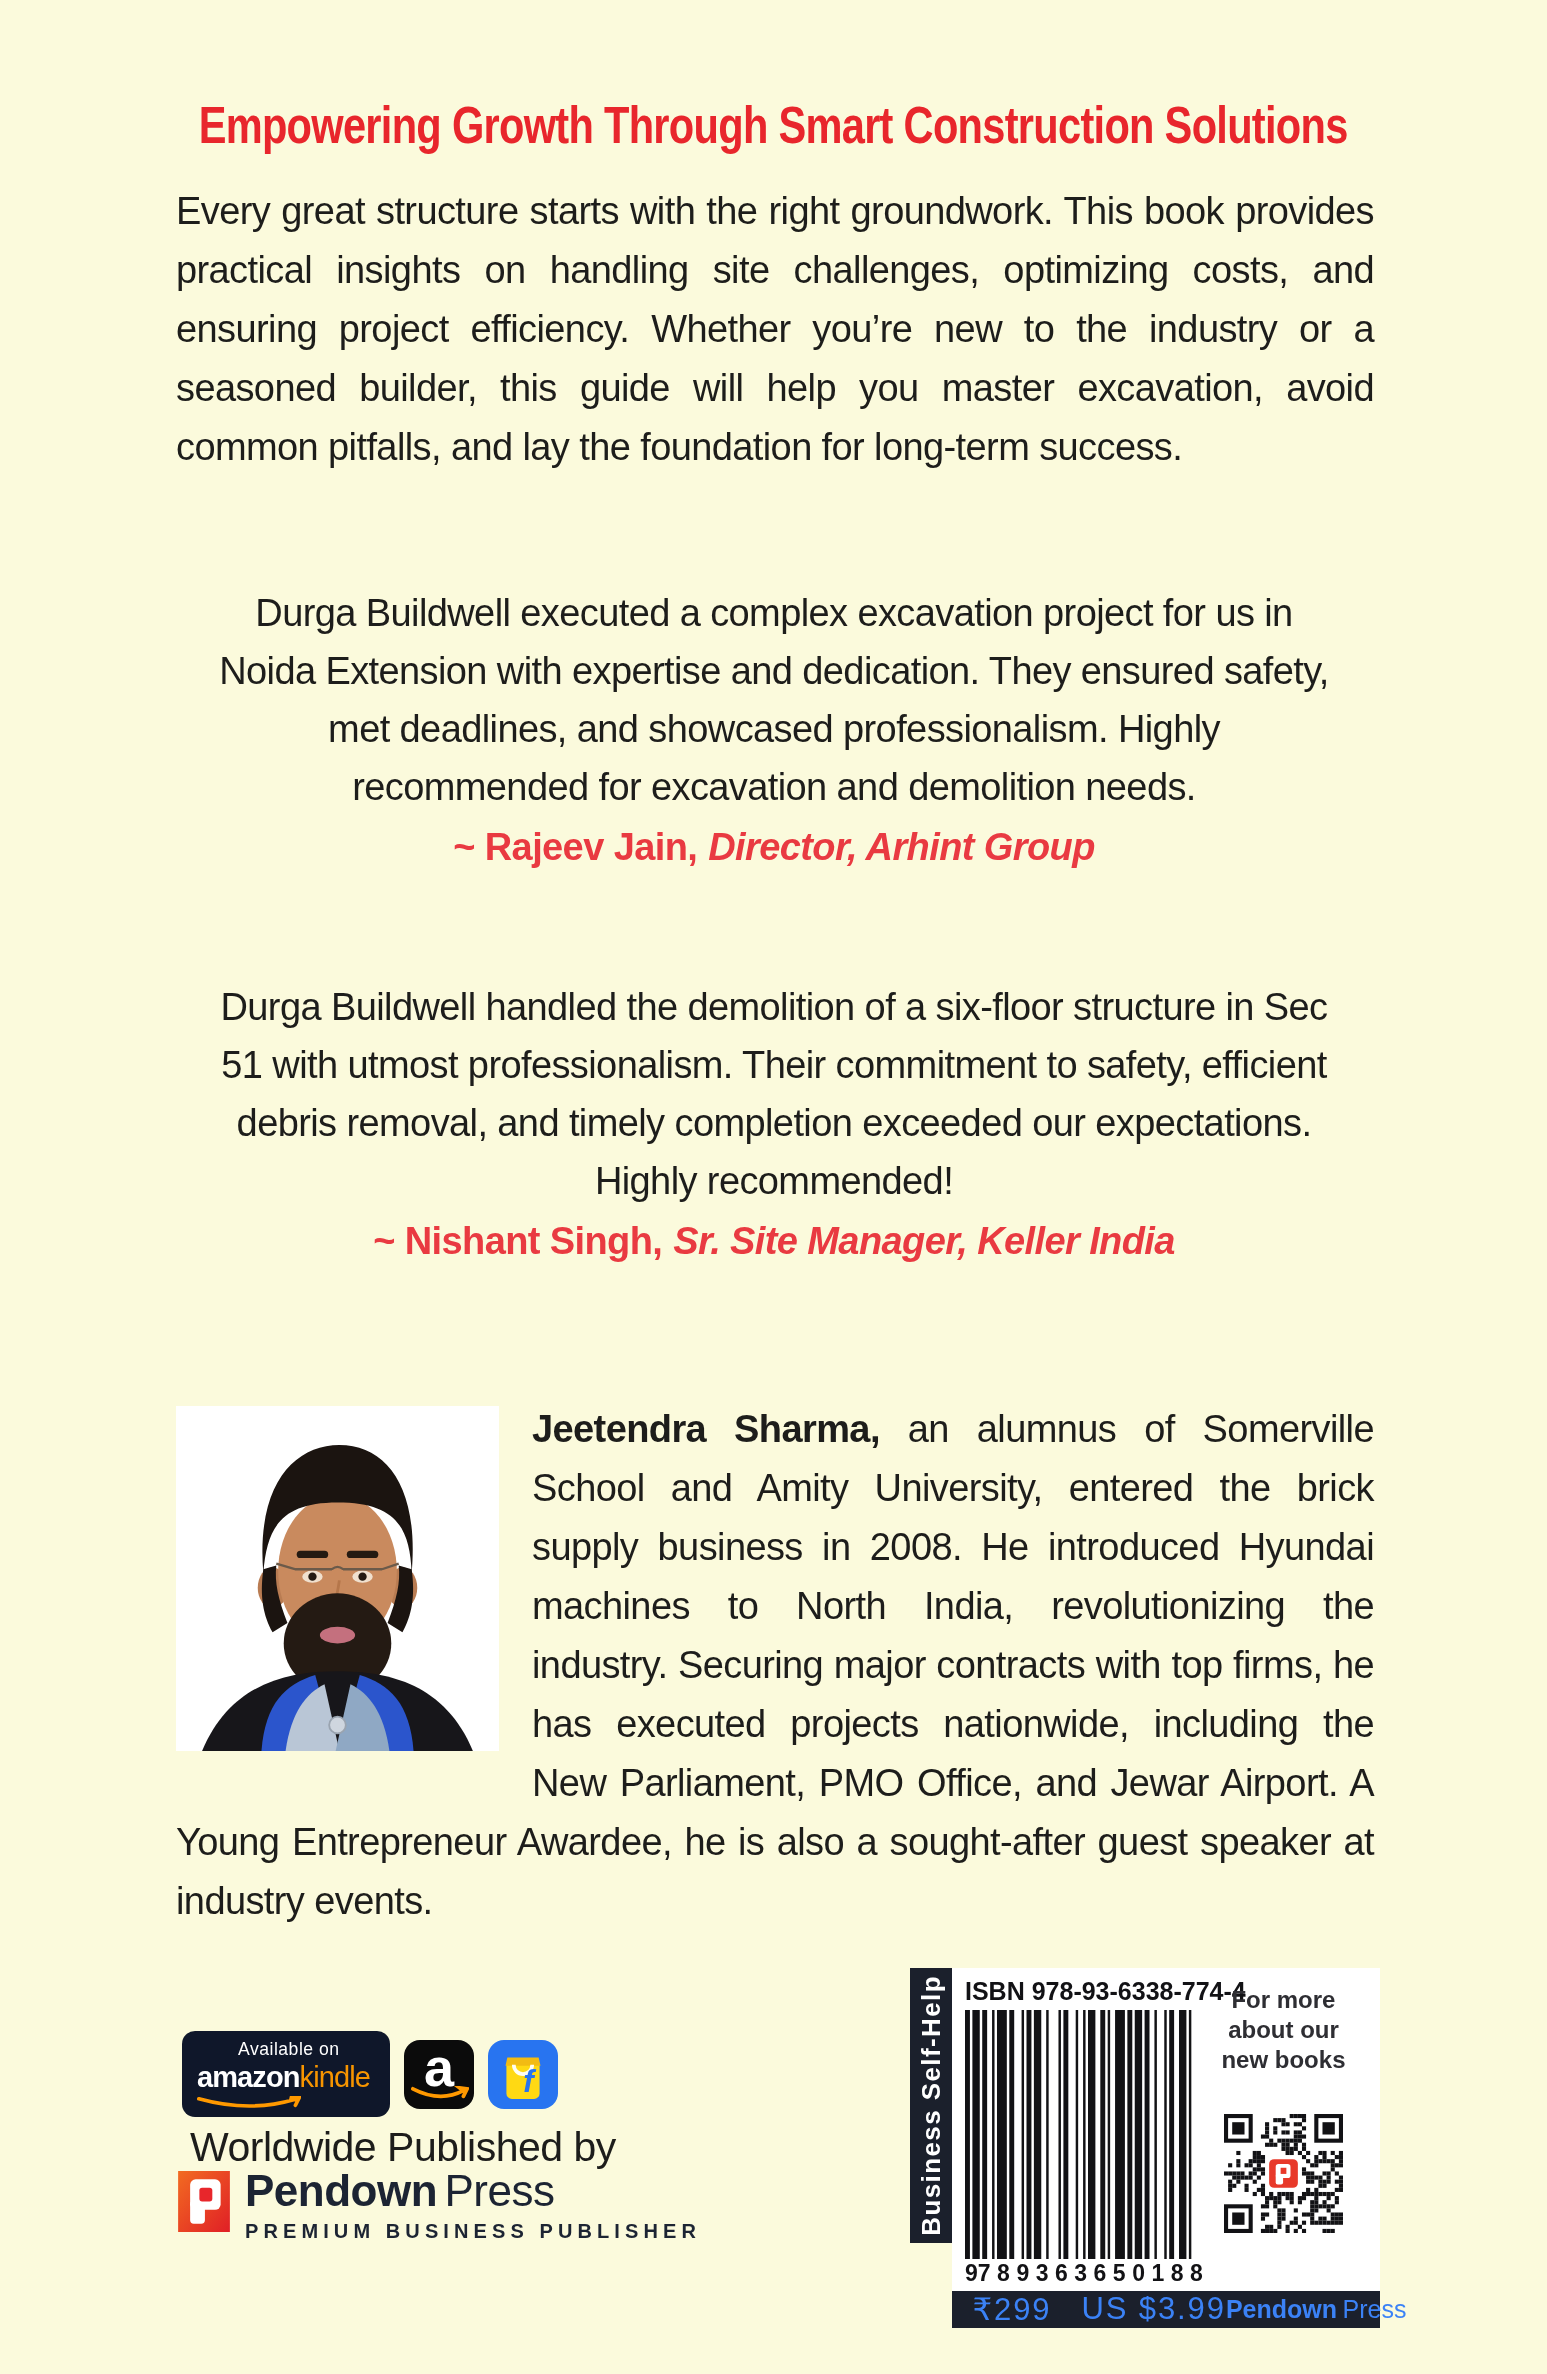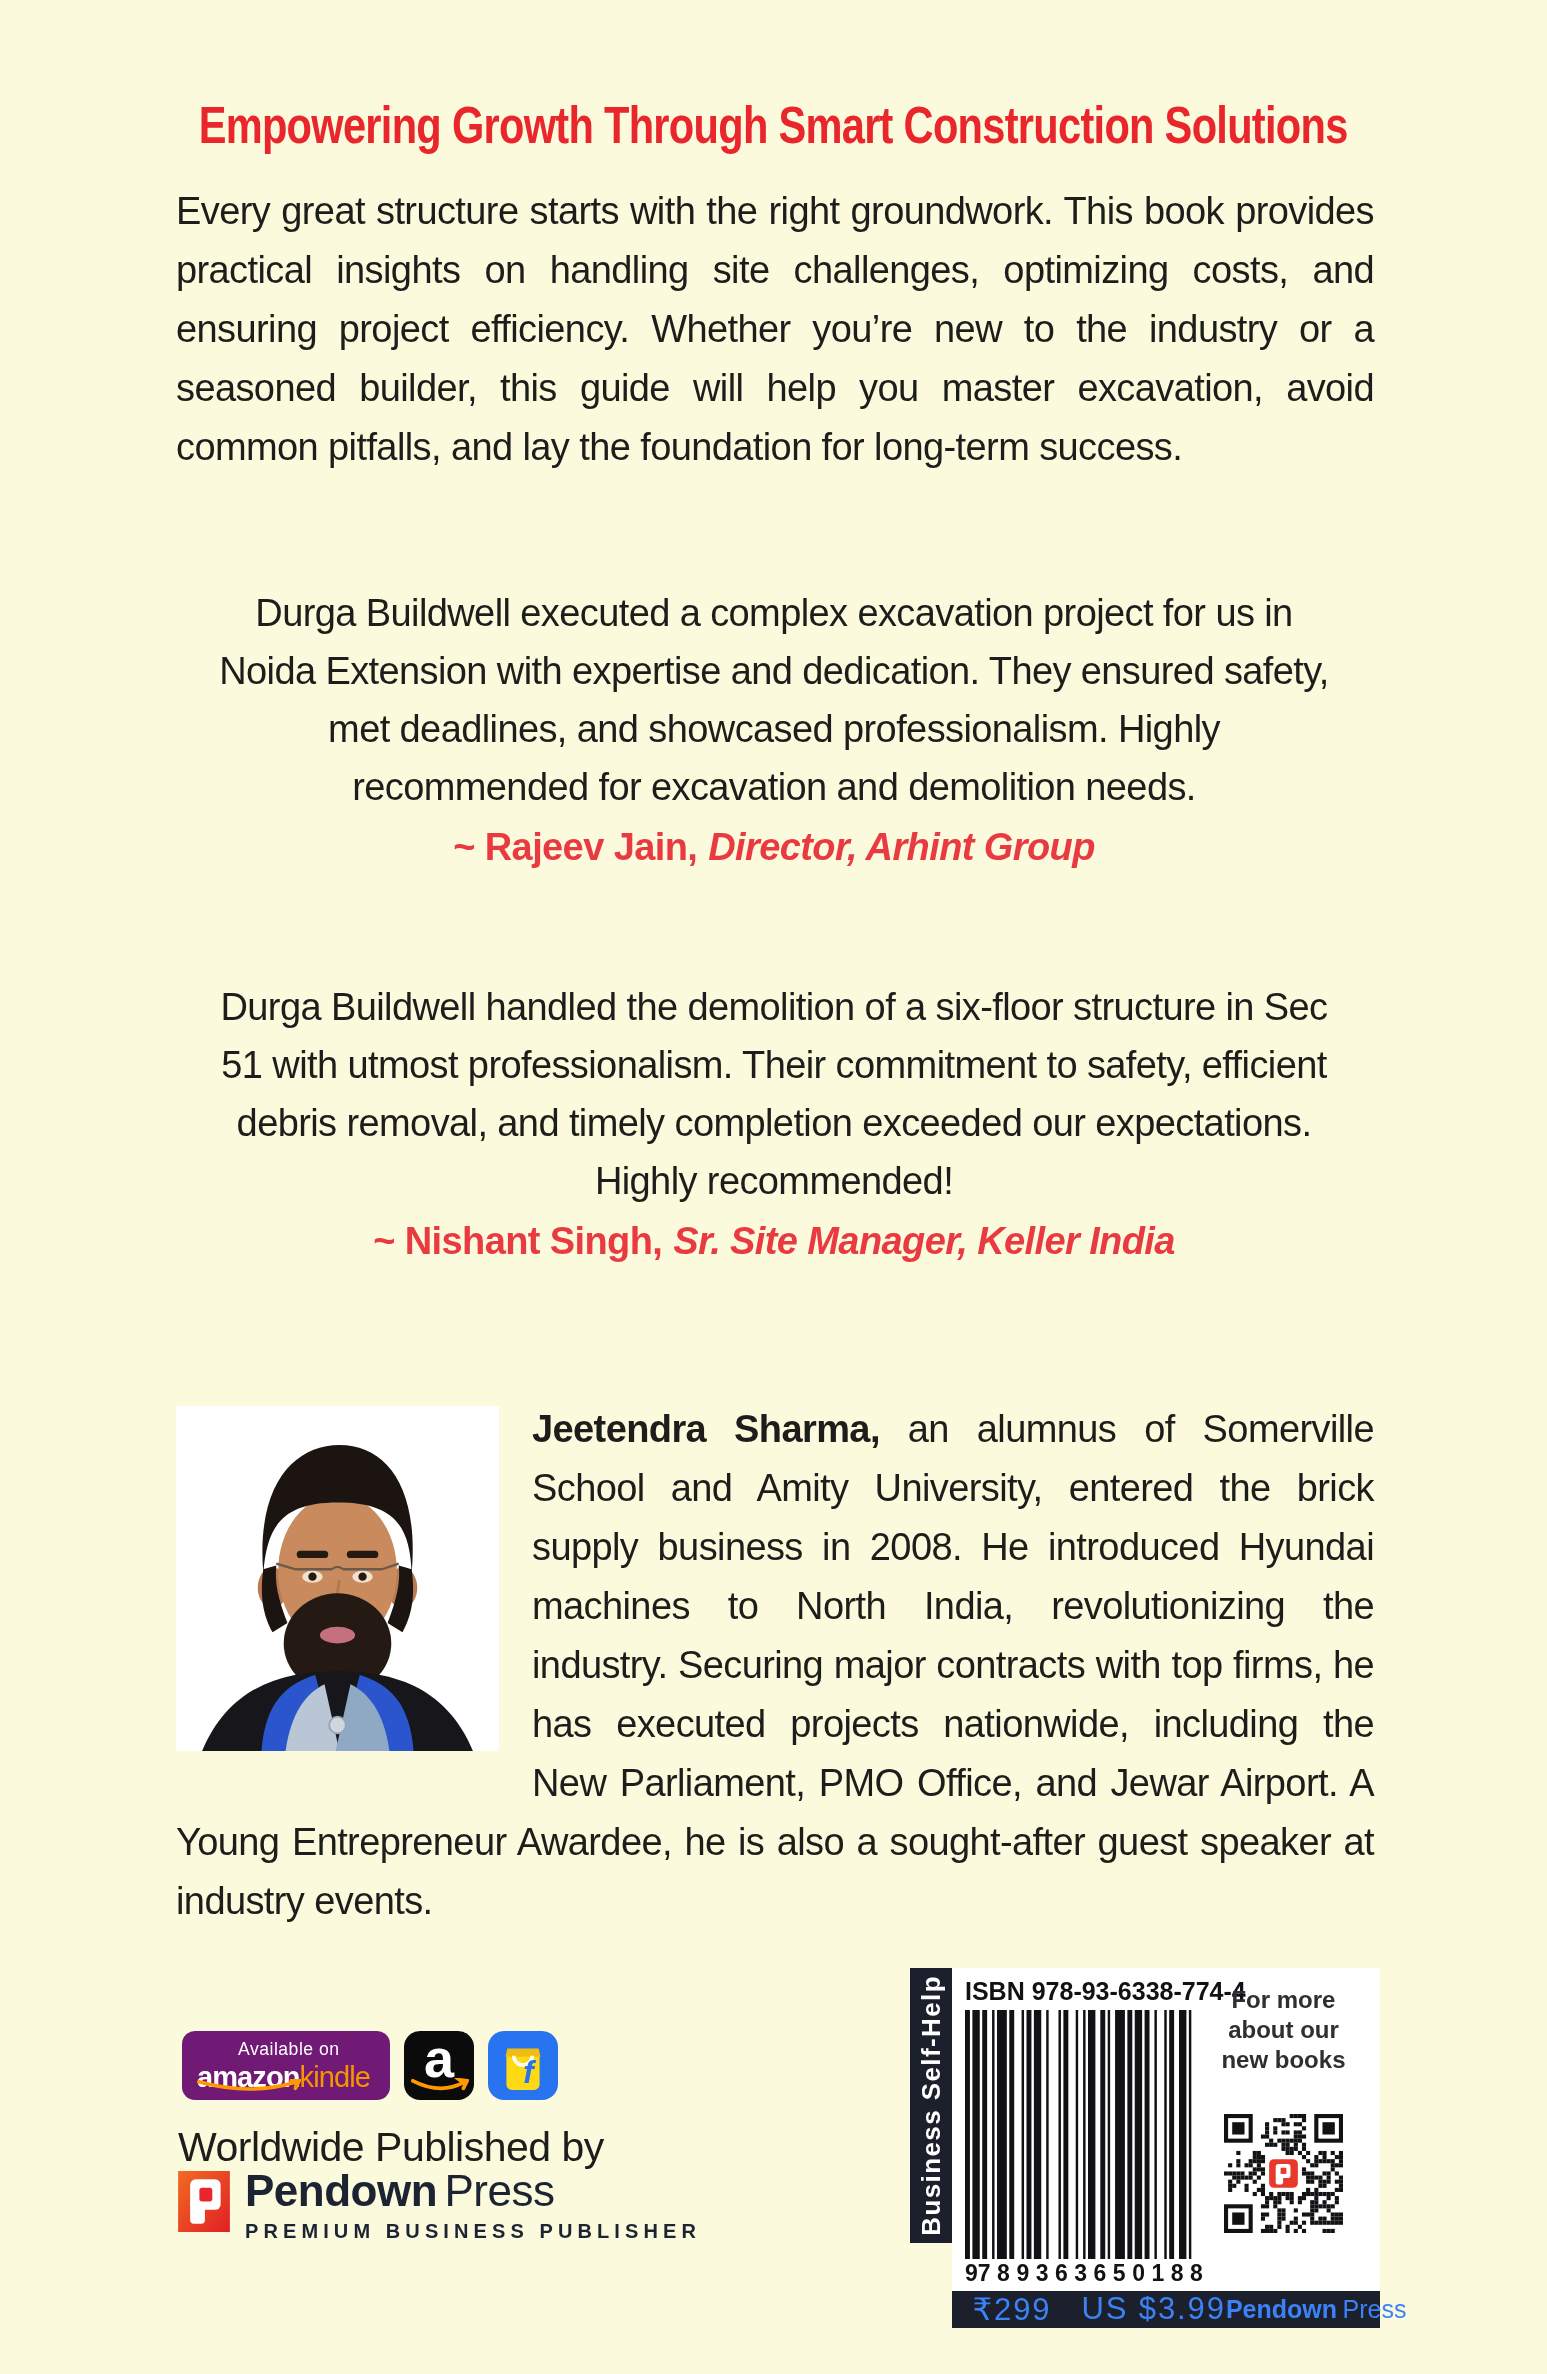--- a/index.html
+++ b/index.html
@@ -25,36 +25,36 @@
   .attribution{color:var(--c-attr-red);font-weight:700;margin-top:1.9px;}
   .attribution .role{font-style:italic;margin-left:11px;}
 
   .author{position:absolute;left:176px;top:1389px;width:1198px;padding-top:11px;
     font-size:38px;line-height:59px;letter-spacing:-0.6px;text-align:justify;}
   .photo{float:left;width:323px;height:345px;margin:5.6px 33px 7.4px 0;background:#fff;}
   .photo svg{display:block;width:100%;height:100%;}
   .author b{font-weight:800;}
 
   .badges{position:absolute;left:182px;top:2031px;display:flex;align-items:center;}
-  .kindle-badge{width:208px;height:69px;background:#701a75;border-radius:13px;
+  .kindle-badge{width:208px;height:86px;background:#0f172a;border-radius:13px;
     color:#fff;padding:8.3px 13px 6.5px 15px;box-sizing:border-box;position:relative;}
   .kb-line1{font-size:17.6px;margin-left:41px;letter-spacing:0.5px;}
   .kb-line2{font-size:29px;margin-top:0.9px;white-space:nowrap;}
   .kb-amazon{font-weight:800;letter-spacing:-0.9px;}
   .kb-kindle{color:var(--c-kindle-orange);font-weight:400;letter-spacing:-0.9px;}
   .kb-smile{position:absolute;left:15px;bottom:8.3px;width:104px;height:13px;}
   .app-icon{width:70px;height:69px;border-radius:16px;margin-left:14px;position:relative;overflow:hidden;}
   .amazon-icon{background:#0b0b0b;}
   .amazon-icon .a{position:absolute;left:0;right:0;top:-3.7px;text-align:center;
     color:#fff;font-size:54px;font-weight:700;}
   .amazon-icon svg{position:absolute;left:6.5px;bottom:7.4px;width:58px;height:15px;}
   .flipkart-icon{background:var(--c-flipkart-blue);}
   .flipkart-icon svg{position:absolute;inset:0;}
 
-  .worldwide{position:absolute;left:178px;top:2124px;font-size:41px;letter-spacing:-0.5px;}
+  .worldwide{position:absolute;left:190px;top:2124px;font-size:41px;letter-spacing:-0.5px;}
 
   .pendown{position:absolute;left:178px;top:2169px;display:flex;align-items:flex-start;}
   .p-mark{width:52px;height:61px;margin-top:1.9px;}
   .p-text{margin-left:15px;}
   .p-word{font-size:44px;line-height:44px;color:var(--c-wordmark-navy);letter-spacing:-0.5px;}
   .p-word .bold{font-weight:800;} .p-word .light{font-weight:400;margin-left:7.4px;}
   .p-tag{font-size:20px;font-weight:700;letter-spacing:5.1px;color:var(--c-wordmark-navy);margin-top:6.5px;}
 
   .isbn-block{position:absolute;left:910px;top:1968px;width:470px;height:275px;
     display:flex;background:#fff;}

